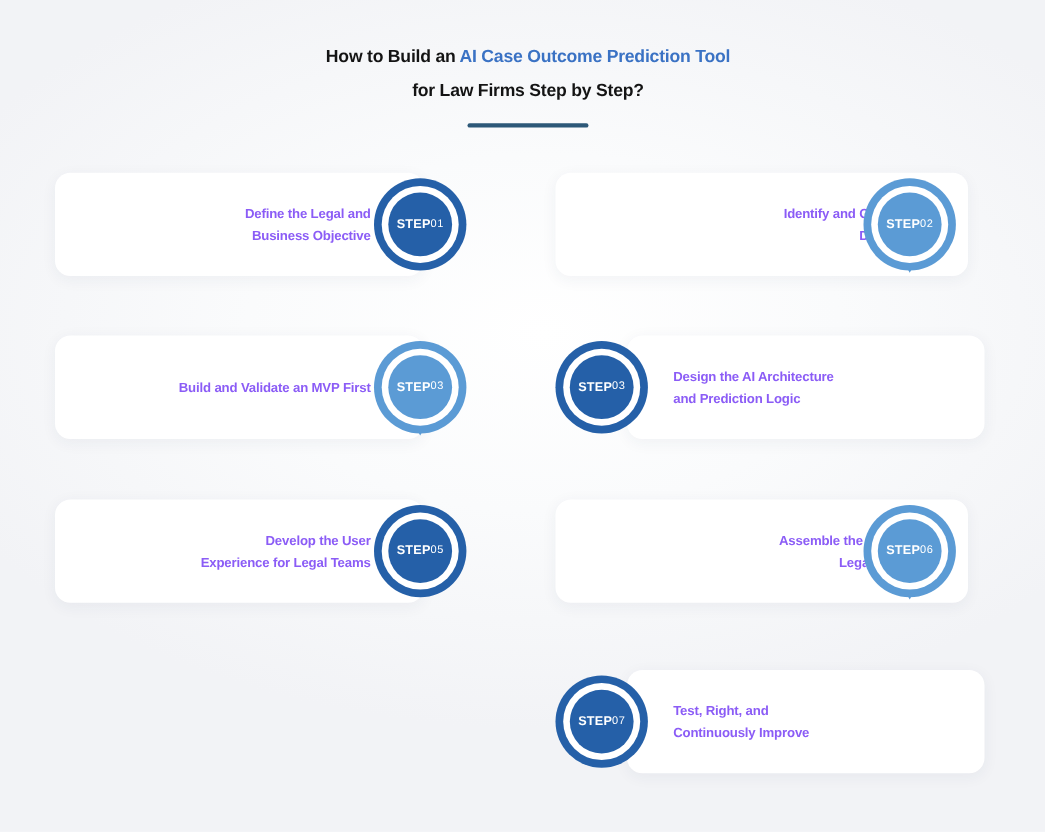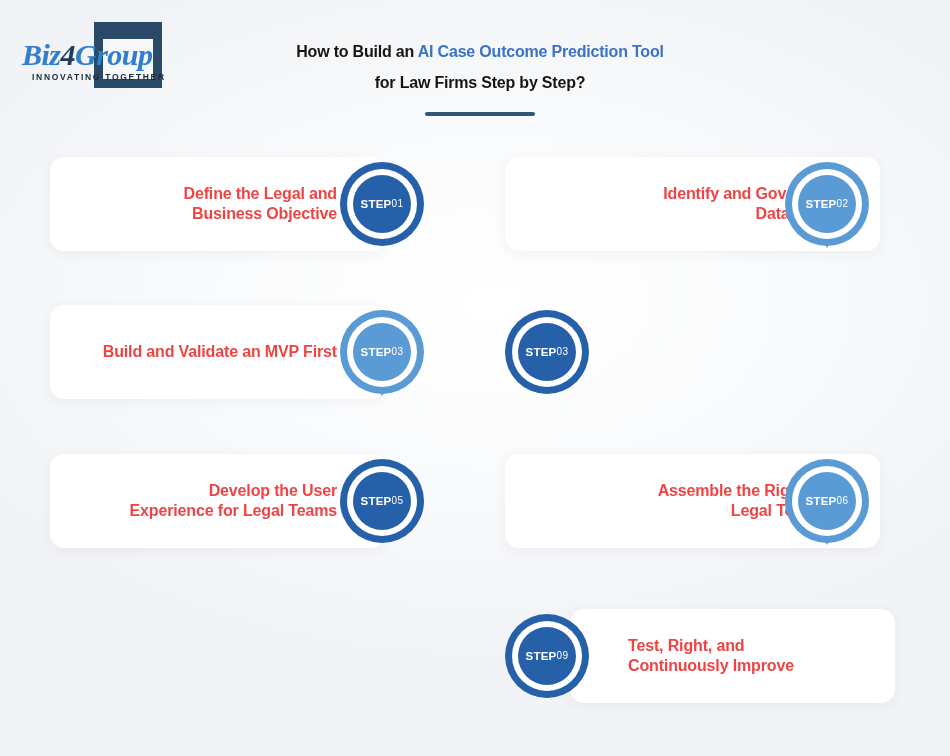--- a/index.html
+++ b/index.html
@@ -80,24 +80,23 @@
     border-radius: 14px;
     box-shadow: 0 3px 14px rgba(40,60,90,0.055);
     display: flex; align-items: center;
   }
   
   .cell.left  .card { left: 10px; right: 85px; }
   .cell.right .card { left: 10px; right: 30px; }
   .cell.right.badge-left .card { left: 75px; right: 15px; }
 
   .card-text {
-    font-size: 16px; font-weight: 700; color: #ef4444;
+    font-size: 12px; font-weight: 700; color: #8b5cf6;
     line-height: 20px; letter-spacing: -0.15px;
     white-space: pre-line;
-    margin-left: 16px;
   }
   .align-right .card-text { width: 100%; text-align: right; padding-right: 48px; }
   .align-left  .card-text { width: 100%; text-align: left;  padding-left: 42px; }
   .align-center-r .card-text { width: 100%; text-align: right; padding-right: 24px; }
 
   
   .badge {
     position: absolute; top: 14px;
     width: 84px; height: 84px;
   }
@@ -178,25 +177,20 @@
   .z-core  { z-index: 4; }
   .z-tab   { z-index: 1; }
 </style>
 </head>
 <body>
 
 <div id="infographic">
 
   <div class="header">
 
-    <div class="logo-wrap">
-      <div class="logo-sq"></div>
-      <div class="logo-word"><span>Biz</span><span class="dark">4</span><span>Group</span></div>
-      <div class="logo-tag">INNOVATING TOGETHER</div>
-    </div>
 
     <div class="title-block">
       <div class="title-line"><span>How to Build an </span><span class="title-accent">AI Case Outcome Prediction Tool</span></div>
       <div class="title-line">for Law Firms Step by Step?</div>
       <div class="title-rule"></div>
     </div>
 
   </div>
 
   <div class="row row-1">
@@ -249,20 +243,24 @@
         <div class="ring z-ring"></div>
         <div class="gap z-gap"></div>
         <div class="core z-core">
           <span class="s-word">STEP</span>
           <span class="s-num">03</span>
         </div>
       </div>
     </div>
 
     <div class="cell right badge-left align-left">
+      <div class="card">
+        <div class="card-text">Design the AI Architecture
+and Prediction Logic</div>
+      </div>
       <div class="badge dark-blue pos-left">
         <div class="tab tab-left-stem z-tab"></div>
         <div class="tab tab-left z-tab"></div>
         <div class="ring z-ring"></div>
         <div class="gap z-gap"></div>
         <div class="core z-core">
           <span class="s-word">STEP</span>
           <span class="s-num">03</span>
         </div>
       </div>
@@ -313,20 +311,20 @@
     <div class="cell right badge-left align-left">
       <div class="card">
         <div class="card-text">Test, Right, and
 Continuously Improve</div>
       </div>
       <div class="badge dark-blue pos-left">
         <div class="ring z-ring"></div>
         <div class="gap z-gap"></div>
         <div class="core z-core">
           <span class="s-word">STEP</span>
-          <span class="s-num">09</span>
+          <span class="s-num">07</span>
         </div>
       </div>
     </div>
 
   </div>
 
 </div>
 
 </body></html>

